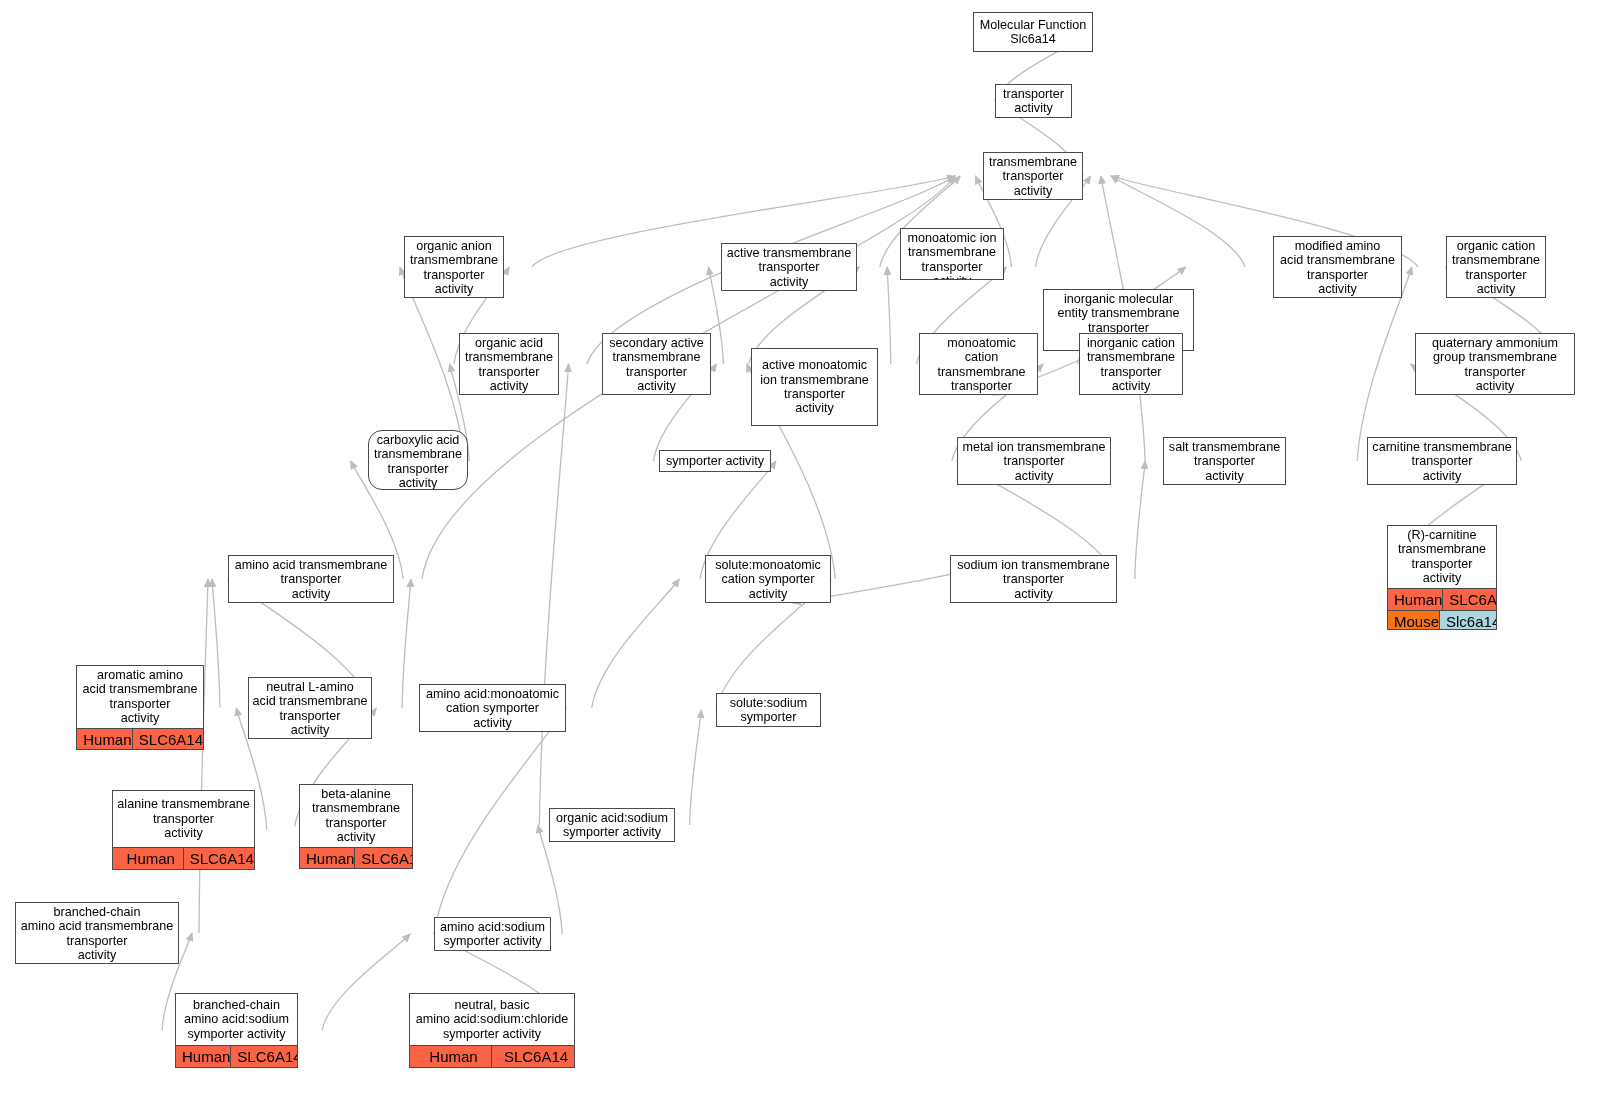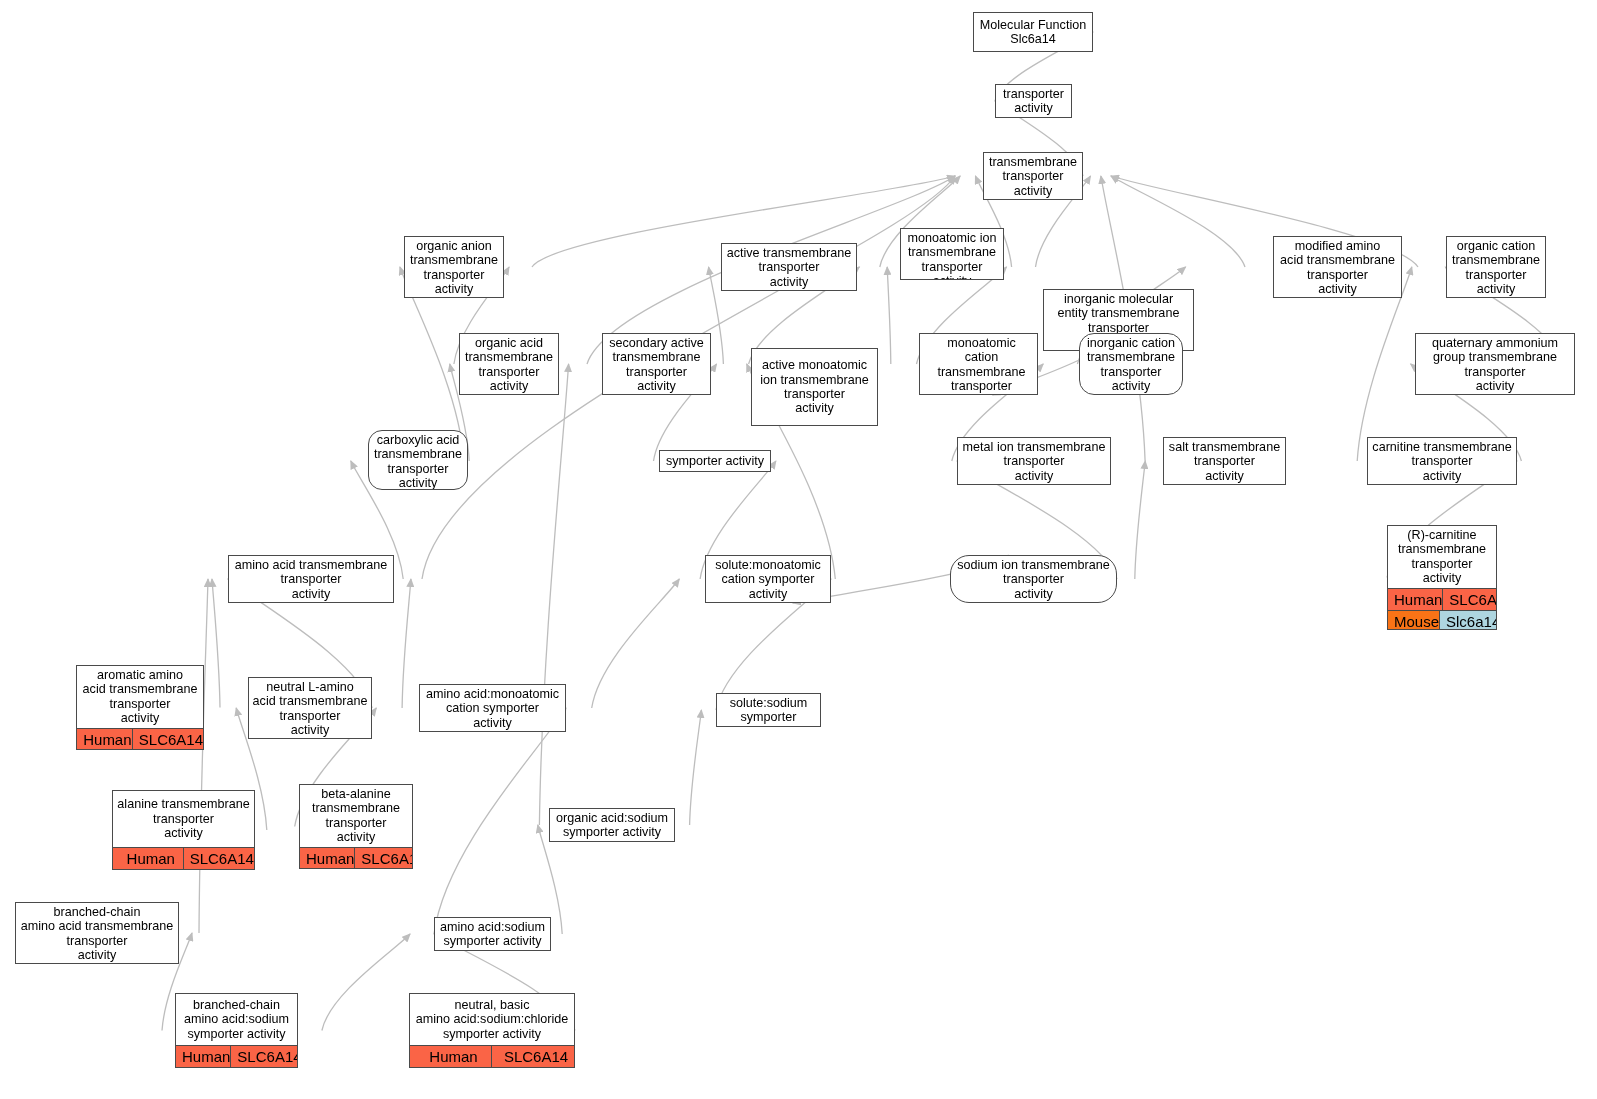--- a/index.html
+++ b/index.html
@@ -167,21 +167,21 @@
 ion transmembrane
 transporter
 activity</div>
       </div>
       <div class="node" style="left: 919px; top: 333px; width: 119px; height: 62px; border-color: rgb(74, 74, 74); padding-left: 6px;">
         <div class="label">monoatomic cation
 transmembrane
 transporter
 activity</div>
       </div>
-      <div class="node" style="left: 1079px; top: 333px; width: 104px; height: 62px; border-color: rgb(74, 74, 74); border-radius: 15px;">
+      <div class="node" style="left: 1079px; top: 333px; width: 104px; height: 62px; border-color: rgb(74, 74, 74);">
         <div class="label">inorganic cation
 transmembrane
 transporter
 activity</div>
       </div>
       <div class="node" style="left: 1415px; top: 333px; width: 160px; height: 62px; border-color: rgb(74, 74, 74);">
         <div class="label">quaternary ammonium
 group transmembrane
 transporter
 activity</div>
@@ -213,21 +213,21 @@
       <div class="node" style="left: 228px; top: 555px; width: 166px; height: 48px; border-color: rgb(74, 74, 74);">
         <div class="label">amino acid transmembrane
 transporter
 activity</div>
       </div>
       <div class="node" style="left: 705px; top: 555px; width: 126px; height: 48px; border-color: rgb(74, 74, 74);">
         <div class="label">solute:monoatomic
 cation symporter
 activity</div>
       </div>
-      <div class="node" style="left: 950px; top: 555px; width: 167px; height: 48px; border-color: rgb(74, 74, 74); border-radius: 19px;">
+      <div class="node" style="left: 950px; top: 555px; width: 167px; height: 48px; border-color: rgb(74, 74, 74);">
         <div class="label">sodium ion transmembrane
 transporter
 activity</div>
       </div>
       <div class="node" style="left: 1387px; top: 525px; width: 110px; height: 105px; border-color: rgb(74, 74, 74);">
         <div class="label">(R)-carnitine
 transmembrane
 transporter
 activity</div>
         <div class="genes">

